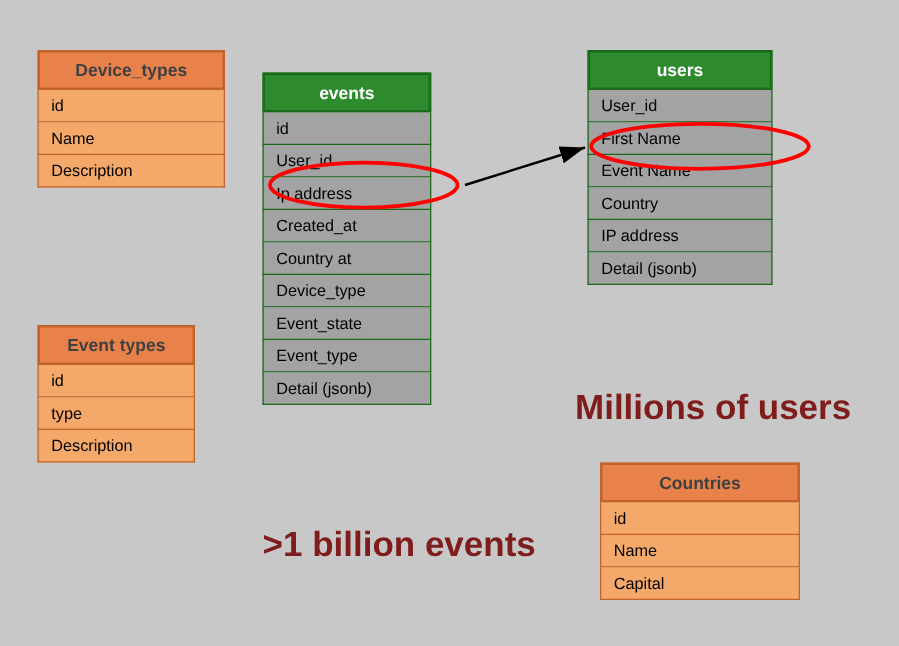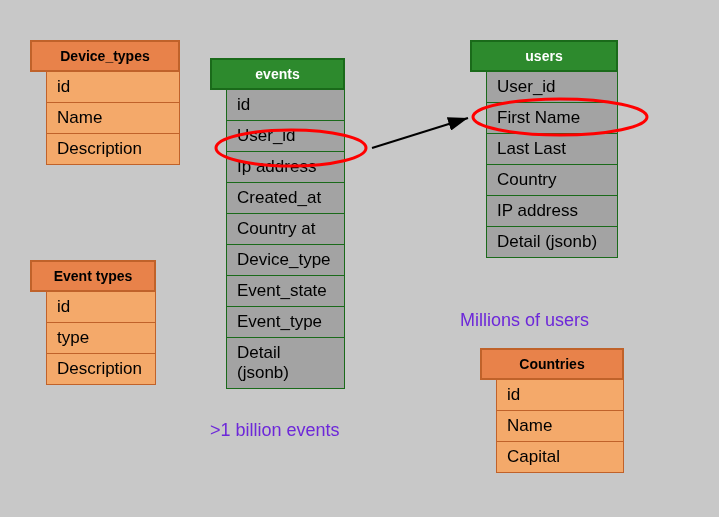--- a/index.html
+++ b/index.html
@@ -17,37 +17,36 @@
       position: absolute;
     }
 
     .table-header {
       background-color: #e8824a;
       border: 2px solid #c0622a;
       font-weight: bold;
       text-align: center;
       padding: 6px 10px;
       font-size: 14px;
-      color: #000000;
+      color: #404040;
     }
 
     .table-header.green {
       background-color: #2d8a2d;
       border-color: #1a6a1a;
       color: #fff;
     }
 
     .table-row {
       background-color: #f4a96a;
       border: 1px solid #c0622a;
       border-top: none;
       padding: 5px 10px;
-      font-size: 17px;
+      font-size: 13px;
       color: #000;
-      margin-left: 16px;
     }
 
     .table-row.green {
       background-color: #a3a3a3;
       border-color: #1a6a1a;
       color: #000;
     }
 
     
     .device-types {
@@ -73,29 +72,29 @@
     
     .users {
       left: 470px;
       top: 40px;
       width: 148px;
     }
 
     
     .countries {
       left: 480px;
-      top: 348px;
-      width: 144px;
+      top: 370px;
+      width: 160px;
     }
 
     .annotation-text {
       position: absolute;
-      font-size: 18px;
-      font-weight: normal;
-      color: #6d28d9;
+      font-size: 28px;
+      font-weight: bold;
+      color: #7f1d1d;
     }
 
     
     .arrow-overlay {
       position: absolute;
       top: 0;
       left: 0;
       width: 719px;
       height: 517px;
       pointer-events: none;
@@ -128,21 +127,21 @@
   <div class="table-row green">Device_type</div>
   <div class="table-row green">Event_state</div>
   <div class="table-row green">Event_type</div>
   <div class="table-row green">Detail (jsonb)</div>
 </div>
 
 <div class="table-container users">
   <div class="table-header green">users</div>
   <div class="table-row green">User_id</div>
   <div class="table-row green">First Name</div>
-  <div class="table-row green">Last Last</div>
+  <div class="table-row green">Event Name</div>
   <div class="table-row green">Country</div>
   <div class="table-row green">IP address</div>
   <div class="table-row green">Detail (jsonb)</div>
 </div>
 
 <div class="table-container countries">
   <div class="table-header">Countries</div>
   <div class="table-row">id</div>
   <div class="table-row">Name</div>
   <div class="table-row">Capital</div>

